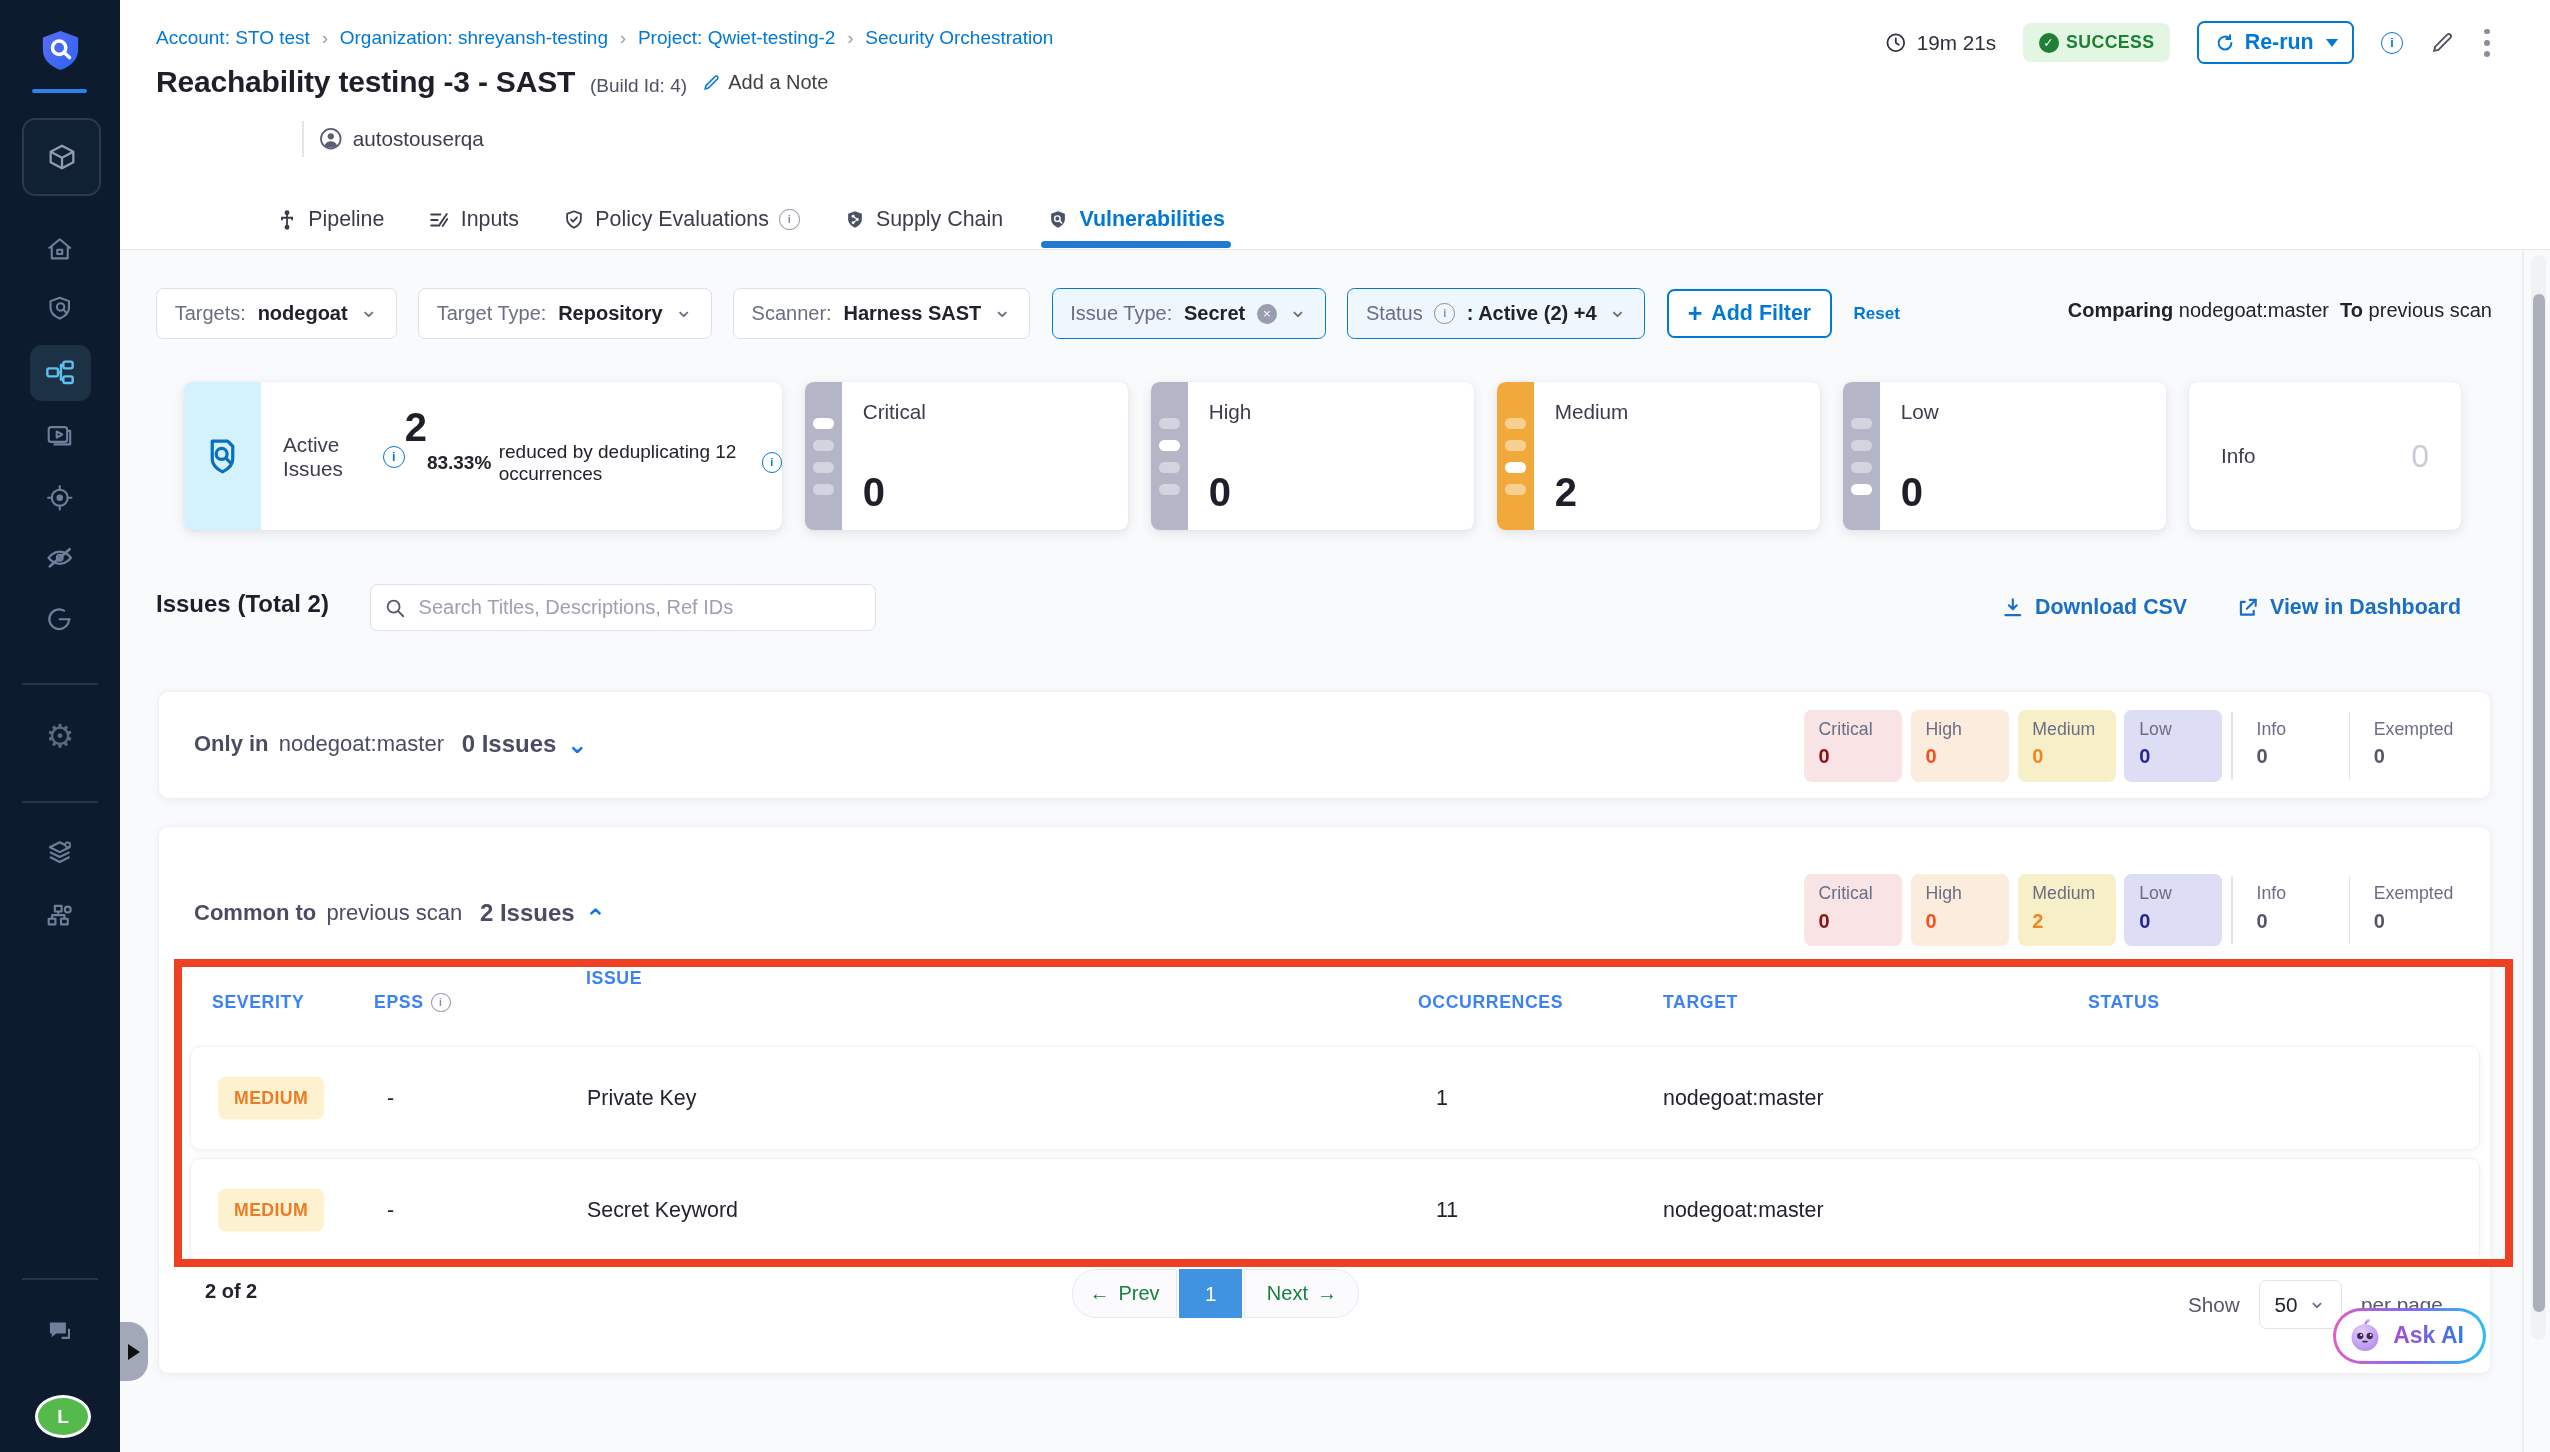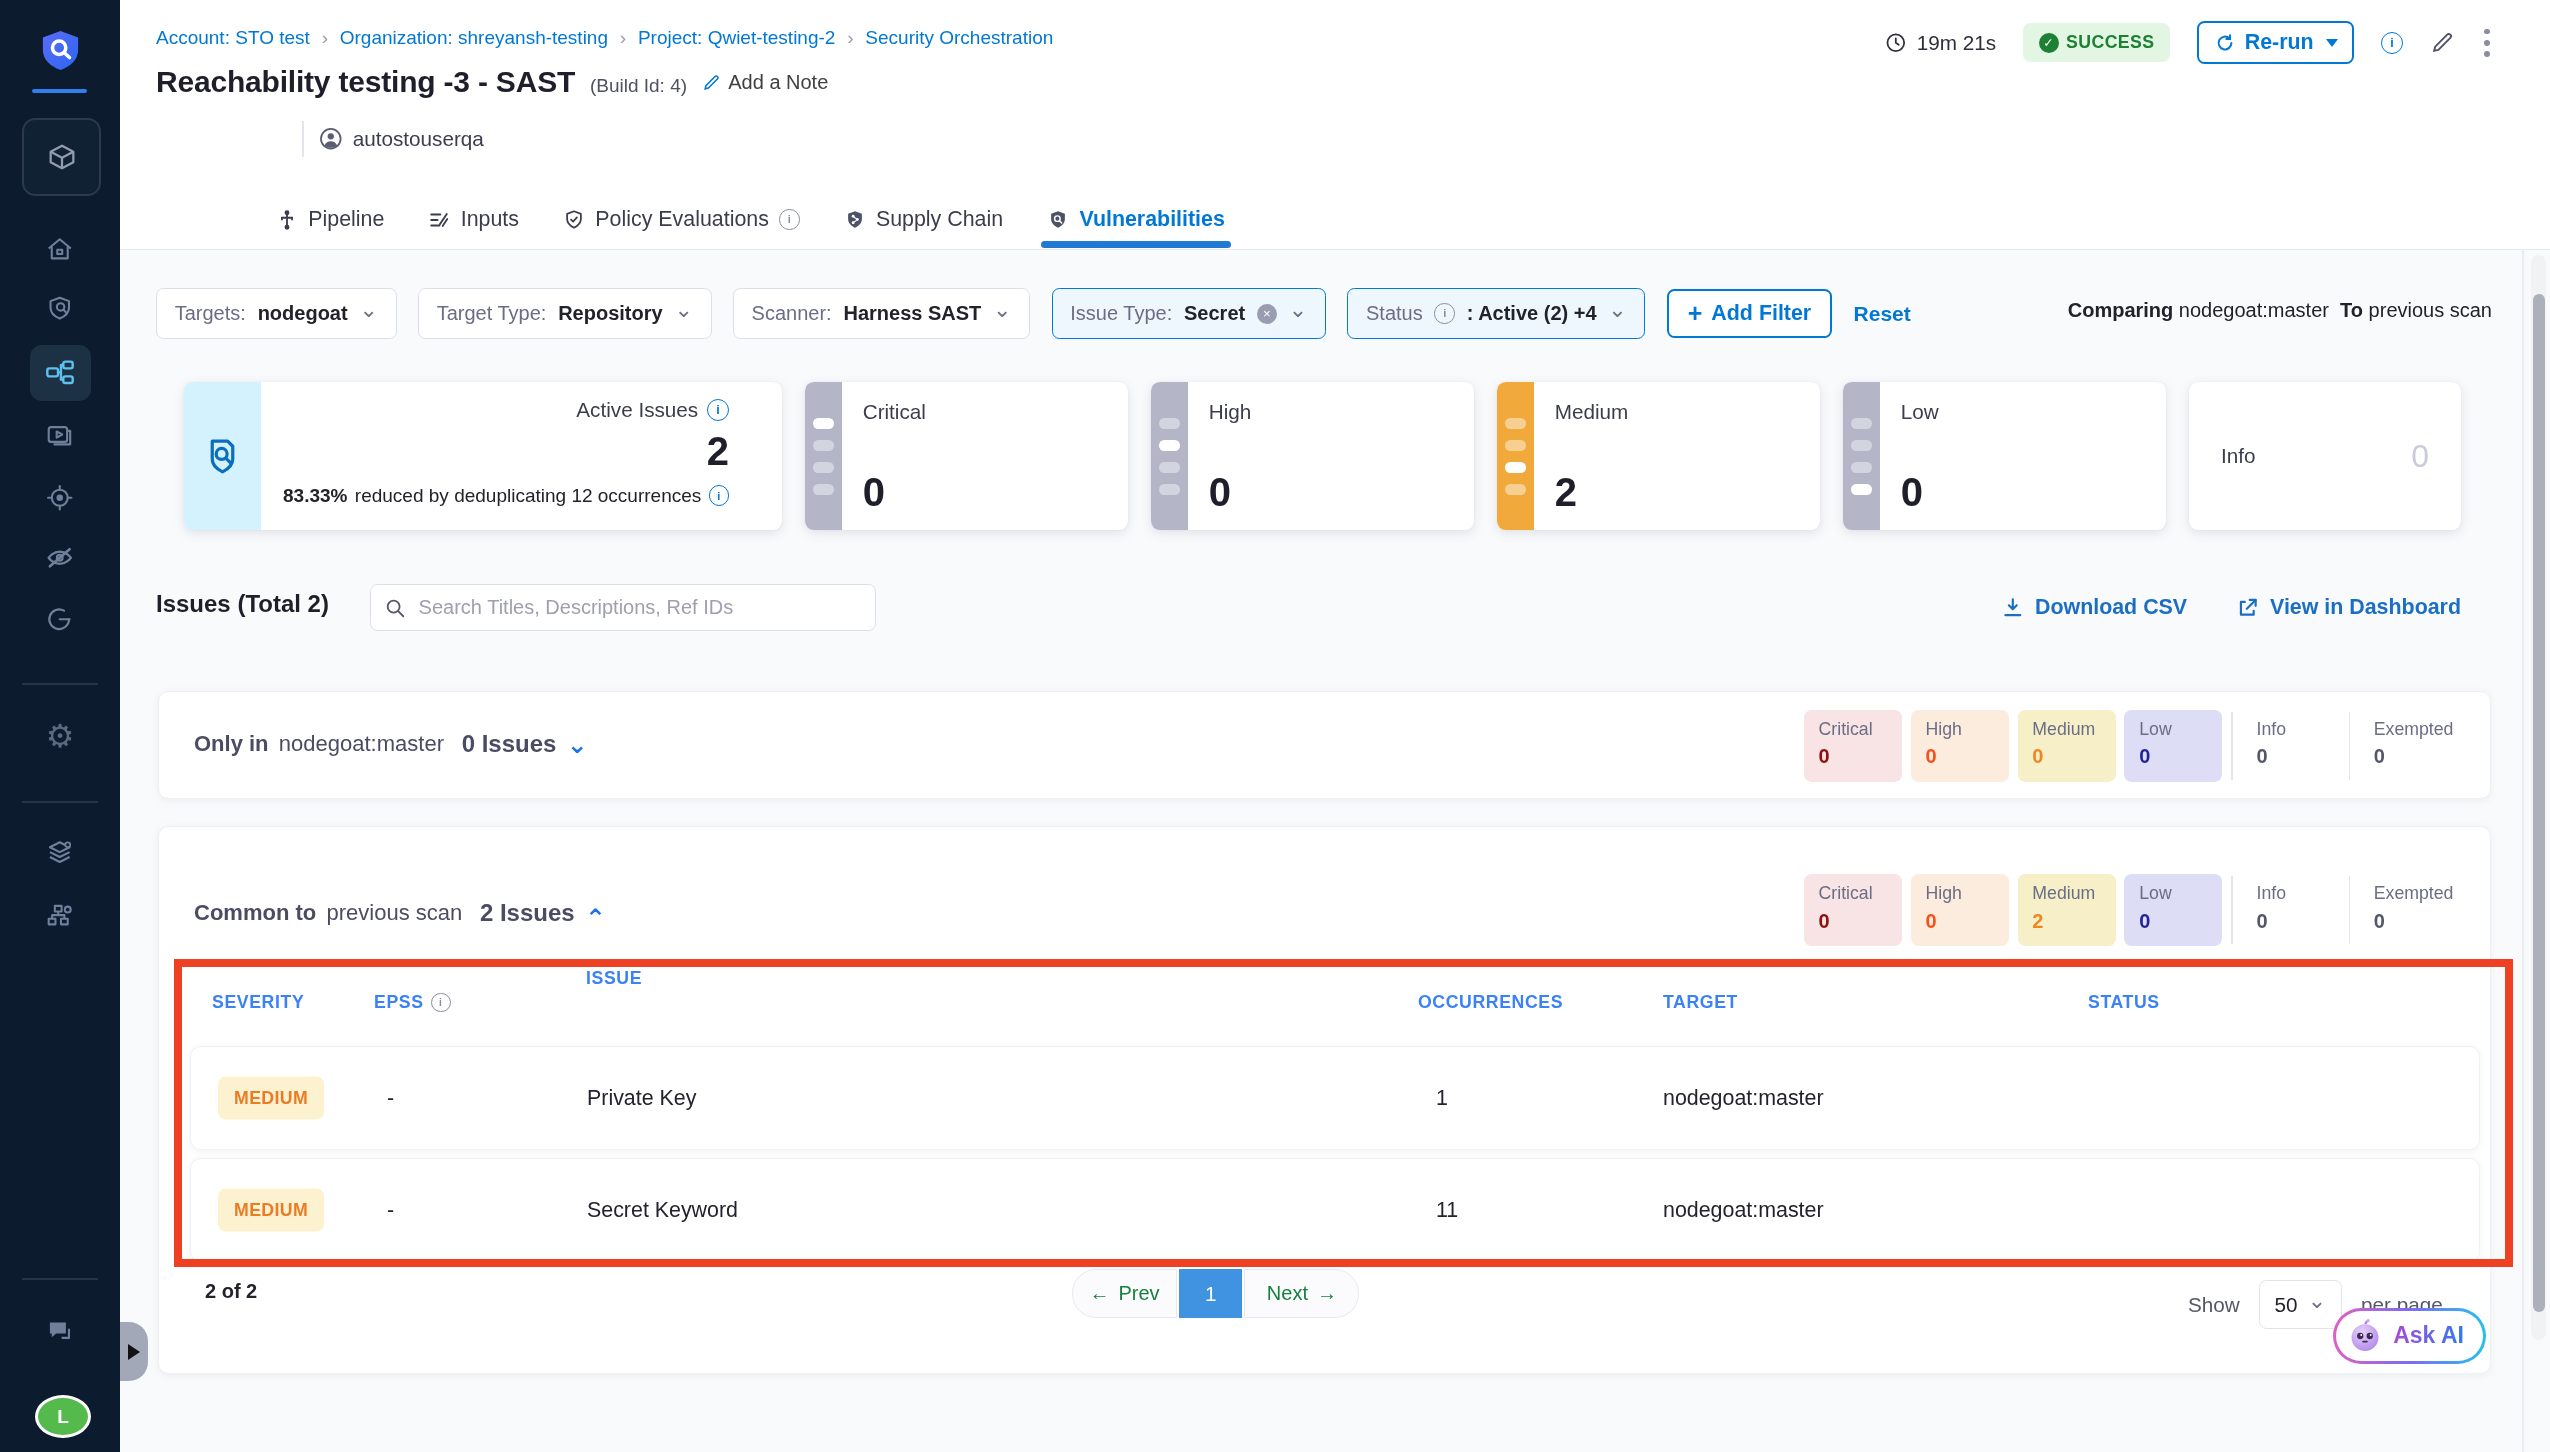--- a/index.html
+++ b/index.html
@@ -79,21 +79,21 @@
   .comparing b{font-weight:700;}
 
   
   .cards{position:absolute;left:184px;top:382px;display:flex;gap:23px;z-index:2;}
   .card{background:#fff;border-radius:8.9px;box-shadow:0 3px 10.3px rgba(96,97,112,.16),0 0 1.5px rgba(40,41,61,.08);
         height:148px;display:flex;overflow:hidden;}
   .card.active-card{width:598px;}
   .sev-card{width:323px;}
   .info-card{width:272px;align-items:center;justify-content:space-between;padding:0 32px;box-sizing:border-box;}
   .icon-tile{width:77px;background:#d4f2fd;display:flex;align-items:center;justify-content:center;color:#0b6fc0;flex:0 0 auto;}
-  .ac-body{padding:16px 0 13.3px 22px;display:flex;flex-direction:column;align-items:flex-end;}
+  .ac-body{padding:16px 0 13.3px 22px;display:flex;flex-direction:row;}
   .card-label{font-size:20.7px;color:#3c3d4c;display:flex;align-items:center;gap:8.9px;}
   .card-label .info-i{color:#0278d5;}
   .card-num{font-size:40px;font-weight:700;color:#1f1f2b;margin-top:7.4px;}
   .ac-sub{font-size:19px;color:#22222a;margin-top:10.3px;display:flex;align-items:center;gap:7.4px;}
   .ac-sub .info-i{color:#0278d5;width:18.4px;height:18.4px;font-size:11px;}
   .strip{width:37px;flex:0 0 auto;display:flex;flex-direction:column;align-items:center;justify-content:center;gap:11px;}
   .strip.gray{background:#b4b6c8;}
   .strip.orange{background:#f2a93b;}
   .strip i{width:20.7px;height:11px;border-radius:5.2px;}
   .strip.gray i{background:#d2d4e0;}
@@ -421,21 +421,21 @@
   <div class="fchip active">
     <span class="flabel">Status</span>
     <span class="info-i" style="color:#8a8da0;width:18.4px;height:18.4px;font-size:11px;"></span>
     <span class="fvalue">: Active (2) +4</span>
     <span class="chev"></span>
   </div>
   <button class="btn-addfilter">
     <span class="plus"></span>
     <span>Add Filter</span>
   </button>
-  <span class="link" style="font-size:21px;">Reset</span>
+  <span class="link" style="font-size:17px;">Reset</span>
 </div>
 
 <div class="comparing">
   <b>Comparing</b> <span>nodegoat:master</span>&nbsp;
   <b>To</b> <span>previous scan</span>
 </div>
 
 <div class="cards">
   <div class="card active-card">
     <div class="icon-tile">

